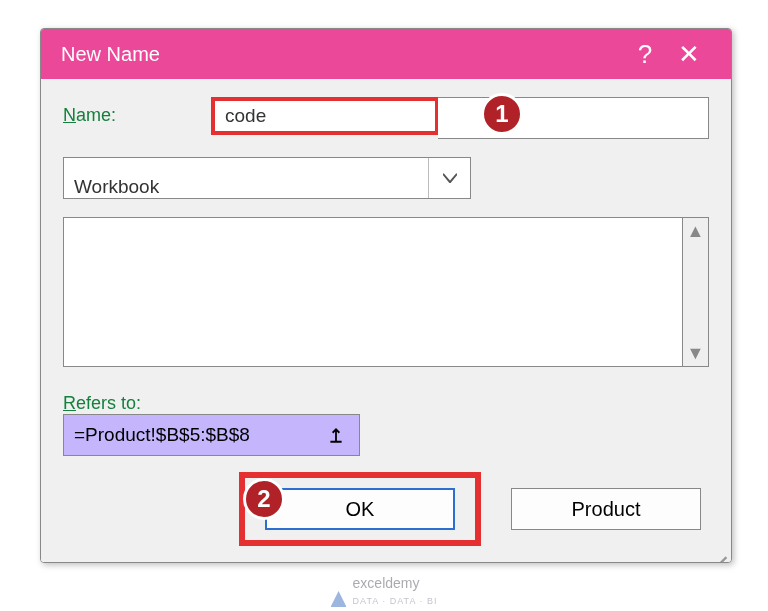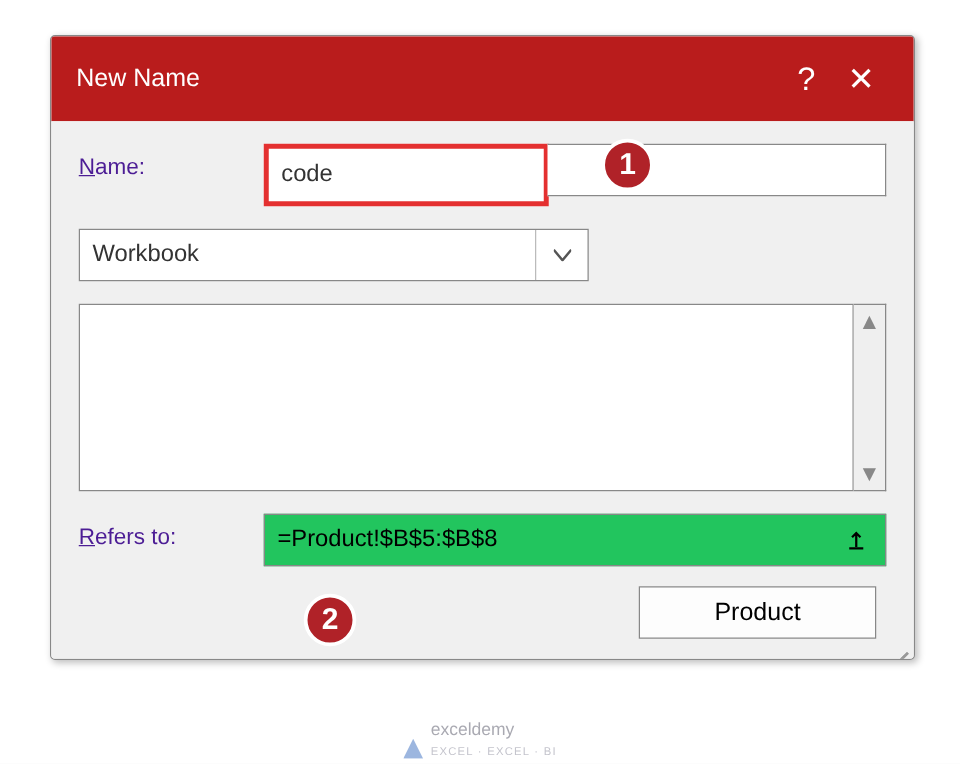--- a/index.html
+++ b/index.html
@@ -18,23 +18,23 @@
     left: 40px;
     top: 28px;
     width: 692px;
     border: 1px solid #888;
     background: #fff;
     border-radius: 4px;
     box-shadow: 2px 2px 6px rgba(0,0,0,.25);
     overflow: hidden;
   }
   .titlebar {
-    background: #b91c1c;
+    background: #ec4899;
     color: #fff;
-    height: 68px;
+    height: 50px;
     display: flex;
     align-items: center;
     padding: 0 20px;
     font-size: 20px;
   }
   .titlebar .title { flex: 1; }
   .titlebar .help, .titlebar .close {
     width: 44px; height: 56px;
     display: flex;
     align-items: center;
@@ -50,53 +50,53 @@
   .row {
     display: flex;
     align-items: flex-start;
     margin-bottom: 18px;
     position: relative;
   }
   .row .lbl {
     width: 148px;
     padding-top: 8px;
     font-size: 18px;
-    color: #4c1d95;
+    color: #15803d;
   }
   .row .lbl .ul { text-decoration: underline; }
   .textinput {
     flex: 1;
     height: 42px;
     border: 1px solid #888;
     padding: 6px 10px;
     font-size: 19px;
-    background: #22c55e;
+    background: #c4b5fd;
   }
   .name-box {
     width: 228px;
     border: 4px solid #e43030;
     background: #fff;
     display: flex;
     align-items: center;
     padding: 4px 10px;
-    height: 50px;
+    height: 38px;
     font-size: 19px;
   }
   .name-tail {
     flex: 1;
     background: #fff;
     border: 1px solid #888;
     border-left: none;
     height: 42px;
     margin-left: -1px;
   }
   .select-wrap {
     flex: 1;
     display: flex;
-    align-items: center;
+    align-items: flex-end;
     height: 42px;
     border: 1px solid #888;
     background: #fff;
     max-width: 408px;
     gap: 22px;
   }
   .select-wrap .seltext {
     flex: 1;
     padding: 0 10px;
     font-size: 19px;
@@ -255,42 +255,45 @@
     <div class="row">
       <div class="textarea-wrap">
         <textarea class="textarea" style=""></textarea>
         <div class="scrollbar-v">
           <span class="tri">▲</span>
           <span class="tri">▼</span>
         </div>
       </div>
     </div>
 
-    <div class="row refersrow" style="margin-bottom:10px; position:relative;">
+    <div class="row refersrow" style="margin-bottom:10px; position:relative;flex-direction:column;">
       <div class="lbl"><span class="ul">R</span>efers to:</div>
       <div style="flex:1; position:relative;">
         <input class="textinput" style="width: 100%;" value="=Product!$B$5:$B$8">
         <div class="collapse-btn">
           <svg viewBox="0 0 16 16">
               <path d="M3 14h10M8 13V3M5 6l3-3 3 3" fill="none" stroke="#000" stroke-width="1.6"></path>
             </svg>
         </div>
       </div>
     </div>
 
     <div class="btnrow">
       <div class="callout" style="left:180px; top:12px;">
         <span>2</span>
       </div>
+      <div class="ok-frame">
+        <button class="btn ok">OK</button>
+      </div>
       <button class="btn">Product</button>
     </div>
 
     <div class="resize-grip"></div>
   </div>
 </div>
 
 <div class="watermark">
   <div class="logo"></div>
   <div>
     <span>exceldemy</span><br>
-    <small>EXCEL · EXCEL · BI</small>
+    <small>DATA · DATA · BI</small>
   </div>
 </div>
 
 </body></html>

